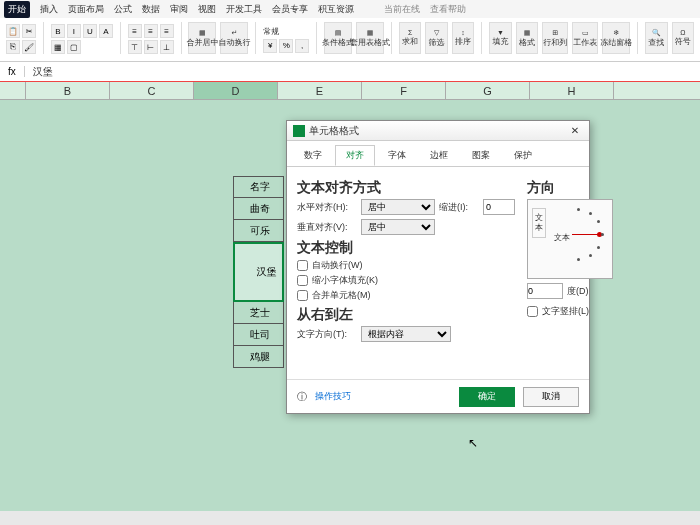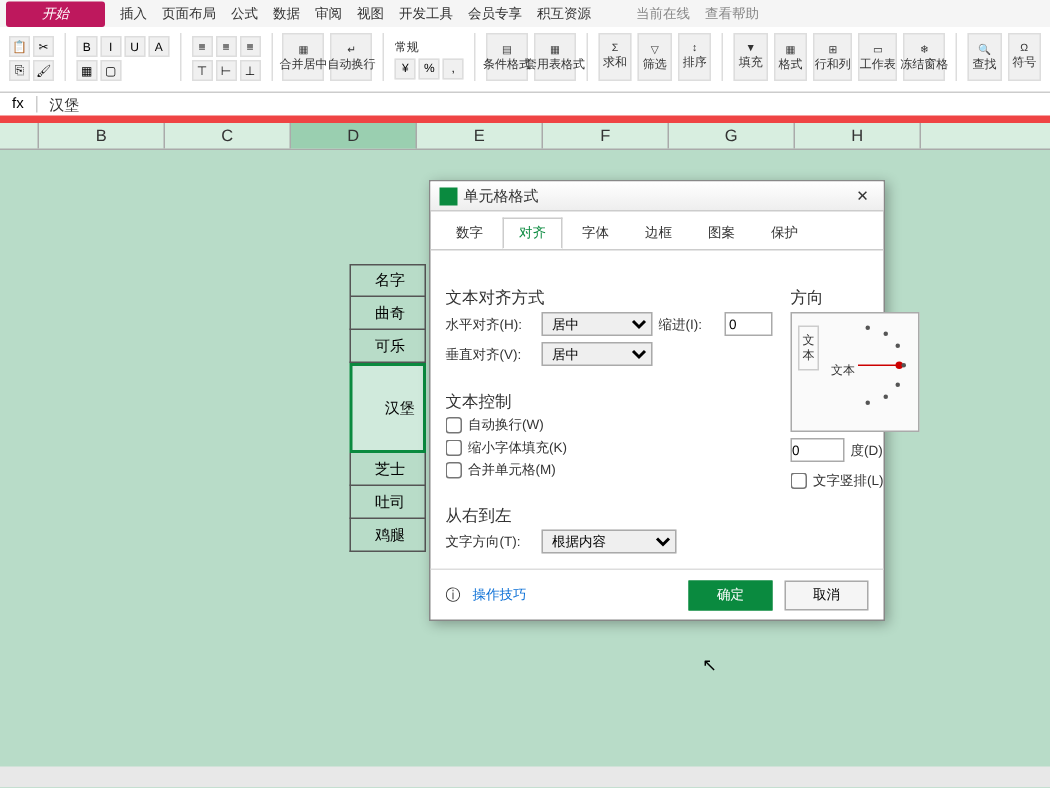--- a/index.html
+++ b/index.html
@@ -1,29 +1,29 @@
 <!DOCTYPE html>
 <html><head>
 <meta charset="utf-8">
 <style>
 * { margin: 0; padding: 0; box-sizing: border-box; font-family: "Microsoft YaHei", sans-serif; }
 body { width: 700px; height: 525px; background: #b8dcc8; overflow: hidden; position: relative; }
 
 .topbar { background: #fff; height: 62px; border-bottom: 1px solid #ccc; }
 .menubar { display: flex; align-items: center; height: 18px; font-size: 9px; color: #333; padding: 2px 4px; gap: 10px; background: #f5f5f5; }
-.menubar .start-btn { background: #be185d; color: #fff; padding: 2px 24px; border-radius: 2px; font-style: italic; }
+.menubar .start-btn { background: #0f172a; color: #fff; padding: 2px 4px; border-radius: 2px; }
 .ribbon { display: flex; gap: 4px; padding: 4px 6px; height: 42px; overflow: hidden; }
 .ribbon-group { display: flex; flex-direction: column; gap: 2px; justify-content: center; }
 .ribbon-row { display: flex; gap: 2px; align-items: center; }
 .ribbon-btn { width: 14px; height: 14px; background: #f0f0f0; border: 1px solid #ddd; font-size: 8px; display: flex; align-items: center; justify-content: center; }
 .ribbon-btn.big { width: 28px; height: 32px; flex-direction: column; font-size: 7px; color: #333; align-items: center; }
 .ribbon-sep { width: 1px; height: 32px; background: #ddd; margin: 0 3px; }
 .ribbon-label { font-size: 8px; color: #333; white-space: nowrap; }
 
-.formula-bar { background: #fff; height: 20px; display: flex; align-items: center; border-bottom: 5px solid #ef4444; font-size: 10px; }
+.formula-bar { background: #fff; height: 20px; display: flex; align-items: center; border-bottom: 1px solid #ef4444; font-size: 10px; }
 .formula-bar .fx { padding: 0 8px; border-right: 1px solid #ccc; }
 .formula-bar .content { padding: 0 8px; color: #333; }
 
 .sheet { position: relative; }
 .col-headers { display: flex; height: 18px; background: #d8eee0; border-bottom: 1px solid #aaa; }
 .col-headers .corner { width: 26px; border-right: 1px solid #aaa; }
 .col-h { flex: 0 0 84px; text-align: center; font-size: 11px; color: #333; border-right: 1px solid #aaa; line-height: 18px; }
 .col-h.sel { background: #9acfb0; }
 
 .cells { position: relative; }
@@ -35,21 +35,21 @@
 .dialog { position: absolute; left: 286px; top: 120px; width: 304px; height: 294px; background: #fff; border: 1px solid #888; box-shadow: 2px 2px 8px rgba(0,0,0,0.3); font-size: 10px; color: #333; }
 .dlg-title { background: linear-gradient(#fff,#eee); height: 20px; display: flex; align-items: center; padding: 0 6px; border-bottom: 1px solid #ccc; }
 .dlg-title .icon { width: 12px; height: 12px; background: #0a8a3f; margin-right: 4px; }
 .dlg-title .close { margin-left: auto; width: 16px; text-align: center; cursor: pointer; }
 .dlg-tabs { display: flex; border-bottom: 1px solid #ccc; padding: 4px 6px 0; gap: 2px; }
 .dlg-tab { padding: 3px 10px; font-size: 9px; border: 1px solid transparent; cursor: pointer; }
 .dlg-tab.active { border: 1px solid #ccc; border-bottom: 1px solid #fff; background: #fff; color: #0a8a3f; }
 .dlg-body { padding: 8px 10px; display: flex; gap: 12px; }
 .dlg-left { flex: 1; }
 .dlg-right { width: 90px; }
-.section-label { font-size: 11px; margin: 16px 0 2px; }
+.section-label { font-size: 14px; margin: 4px 0 2px; font-weight: bold; }
 .form-row { display: flex; align-items: center; gap: 4px; margin-bottom: 4px; }
 .form-row label { font-size: 9px; width: 60px; }
 .form-row select, .form-row input { font-size: 9px; height: 16px; border: 1px solid #aaa; padding: 0 2px; }
 .form-row select { width: 74px; }
 .form-row .spin { width: 32px; }
 .chk { display: flex; align-items: center; gap: 4px; font-size: 9px; margin: 2px 0; }
 .chk input { width: 11px; height: 11px; }
 .orient-box { border: 1px solid #aaa; width: 86px; height: 80px; position: relative; background: #fafafa; }
 .orient-vert { position: absolute; left: 4px; top: 8px; width: 14px; font-size: 8px; text-align: center; line-height: 10px; border: 1px solid #ccc; padding: 4px 0; }
 .orient-dial { position: absolute; right: 6px; top: 6px; width: 56px; height: 56px; }

